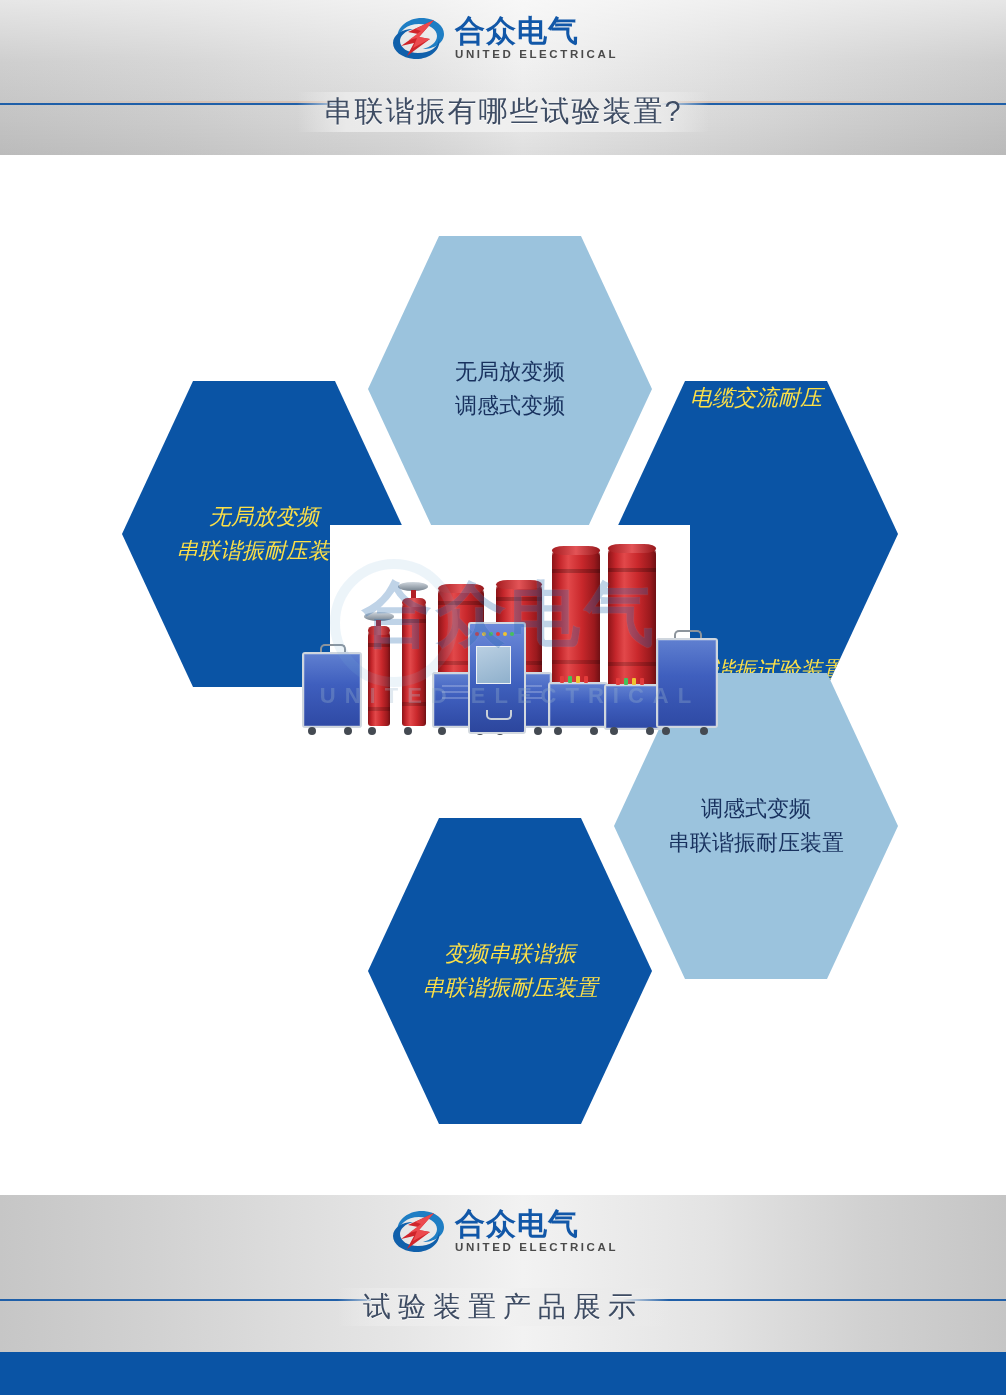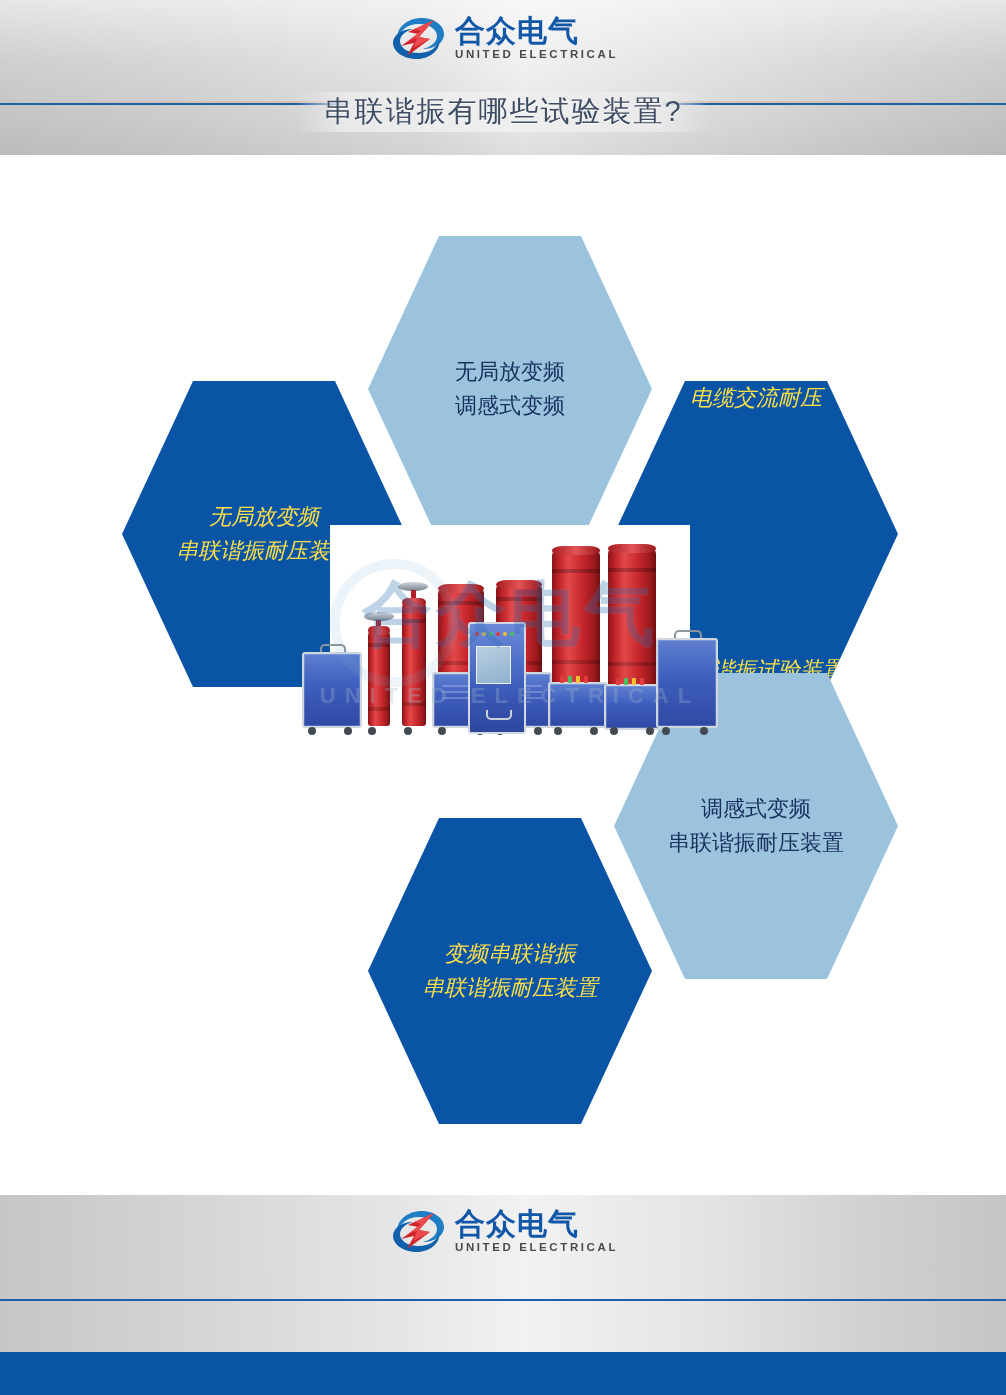--- a/index.html
+++ b/index.html
@@ -365,15 +365,18 @@
         <path d="M44 8 L25 17 L31 19 L19 28 L27 26 L23 36 L40 27 L29 25 L44 8 Z" fill="#ec4a4e"></path>
       </svg>
     </div>
     <div class="logo-words">
       <div class="logo-cn">合众电气</div>
       <div class="logo-en">UNITED ELECTRICAL</div>
     </div>
   </div>
 
   <div class="ftr-rule"></div>
+  <div class="ftr-title">
+    <span>试验装置产品展示</span>
+  </div>
 </div>
 
 <div class="bottom-bar"></div>
 
 </body></html>

